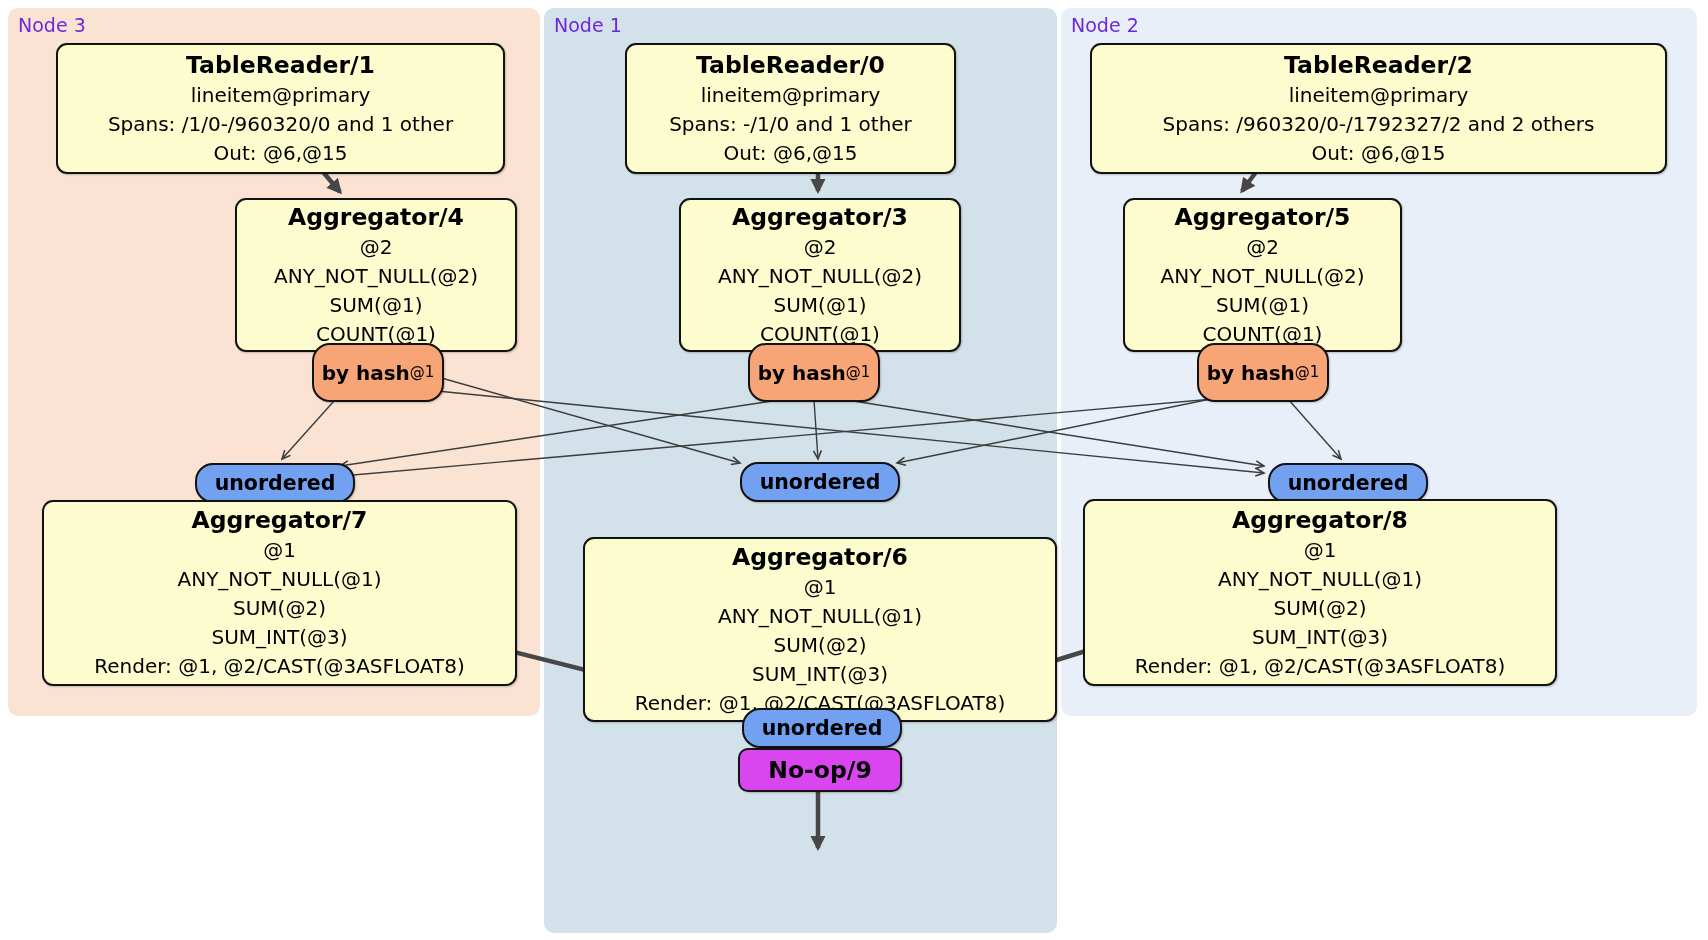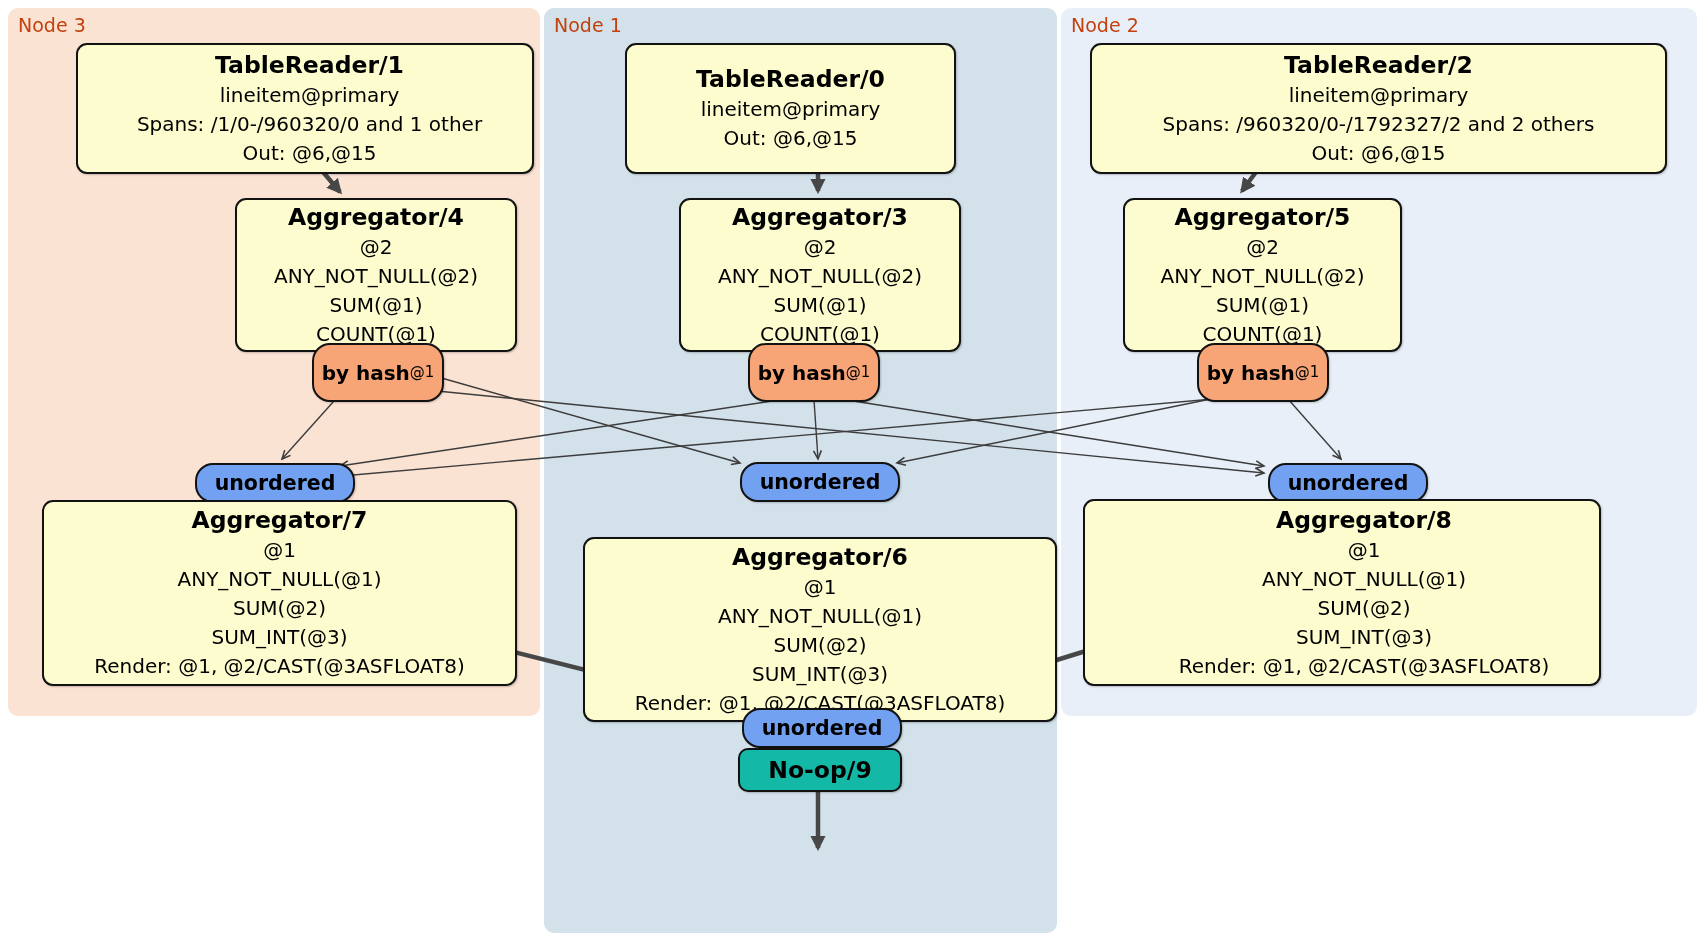--- a/index.html
+++ b/index.html
@@ -2,21 +2,21 @@
 <html><head>
 <meta charset="utf-8">
 <style>
   html,body{margin:0;padding:0;background:#ffffff;}
   #canvas{
     position:relative;width:1708px;height:940px;overflow:hidden;
     font-family:"DejaVu Sans","Liberation Sans",sans-serif;color:#000;
     background:#ffffff;
   }
   .region{position:absolute;border-radius:10px;}
-  .region-label{position:absolute;top:6px;left:10px;font-size:19px;color:#c2410c;}
+  .region-label{position:absolute;top:6px;left:10px;font-size:19px;color:#6d28d9;}
   #edges{position:absolute;left:0;top:0;pointer-events:none;}
   .pbox{
     position:absolute;background:#fcfcce;border:2px solid #121212;border-radius:11px;
     box-shadow:1px 1px 2px rgba(0,0,0,.22);
     display:flex;flex-direction:column;justify-content:center;align-items:center;
     text-align:center;
   }
   .pbox .title{font-weight:700;font-size:23.5px;line-height:31px;white-space:nowrap;}
   .pbox .line{font-size:20px;line-height:29px;white-space:nowrap;}
   .router{
@@ -25,21 +25,21 @@
     box-shadow:1px 1px 2px rgba(0,0,0,.2);
   }
   .router .rl{font-weight:700;font-size:20px;line-height:24px;}
   .router .rk{font-size:15px;line-height:17px;}
   .sync{
     position:absolute;width:156px;height:36px;background:#72a1f1;border:2px solid #121212;
     border-radius:18px;display:flex;justify-content:center;align-items:center;
     font-weight:700;font-size:20.5px;box-shadow:1px 1px 2px rgba(0,0,0,.2);
   }
   .smallbox{
-    position:absolute;background:#14b8a6;border:2px solid #121212;border-radius:10px;
+    position:absolute;background:#d946ef;border:2px solid #121212;border-radius:10px;
     display:flex;justify-content:center;align-items:center;
     font-weight:700;font-size:23.5px;box-shadow:1px 1px 2px rgba(0,0,0,.22);
   }
 </style>
 </head>
 <body>
 
 <div id="canvas">
 
   <div class="region" style="left:8px;top:8px;width:532px;height:708px;background:#fbe3d4;">
@@ -78,30 +78,31 @@
       <path d="M323,172 L340,192" marker-end="url(#mthick)"></path>
       <path d="M818,172 L818,191" marker-end="url(#mthick)"></path>
       <path d="M1256,172 L1242,191" marker-end="url(#mthick)"></path>
       <path d="M506,650 L740,709" marker-end="url(#mthick)"></path>
       <path d="M818,683 L818,699" marker-end="url(#mthick)"></path>
       <path d="M1089,650 L899,709" marker-end="url(#mthick)"></path>
       <path d="M818,790 L818,848" marker-end="url(#mthick)"></path>
     </g>
   </svg>
 
-  <div class="pbox" style="left:76px;top:43px;width:445px;height:127px;padding-left:9px;">
+  <div class="pbox" style="left:56px;top:43px;width:445px;height:127px;">
     <div class="title">TableReader/1</div>
     <div class="line">lineitem@primary</div>
     <div class="line">Spans: /1/0-/960320/0 and 1 other</div>
     <div class="line">Out: @6,@15</div>
   </div>
 
   <div class="pbox" style="left:625px;top:43px;width:327px;height:127px;">
     <div class="title">TableReader/0</div>
     <div class="line">lineitem@primary</div>
+    <div class="line">Spans: -/1/0 and 1 other</div>
     <div class="line">Out: @6,@15</div>
   </div>
 
   <div class="pbox" style="left:1090px;top:43px;width:573px;height:127px;">
     <div class="title">TableReader/2</div>
     <div class="line">lineitem@primary</div>
     <div class="line">Spans: /960320/0-/1792327/2 and 2 others</div>
     <div class="line">Out: @6,@15</div>
   </div>
 
@@ -163,21 +164,21 @@
 
   <div class="pbox" style="left:583px;top:500px;width:470px;height:181px;margin-top:37px;">
     <div class="title">Aggregator/6</div>
     <div class="line">@1</div>
     <div class="line">ANY_NOT_NULL(@1)</div>
     <div class="line">SUM(@2)</div>
     <div class="line">SUM_INT(@3)</div>
     <div class="line">Render: @1, @2/CAST(@3ASFLOAT8)</div>
   </div>
 
-  <div class="pbox" style="left:1083px;top:499px;width:470px;height:183px;padding-left:44px;">
+  <div class="pbox" style="left:1083px;top:499px;width:470px;height:183px;">
     <div class="title">Aggregator/8</div>
     <div class="line">@1</div>
     <div class="line">ANY_NOT_NULL(@1)</div>
     <div class="line">SUM(@2)</div>
     <div class="line">SUM_INT(@3)</div>
     <div class="line">Render: @1, @2/CAST(@3ASFLOAT8)</div>
   </div>
 
   <div class="sync" style="left:742px;top:708px;">
     <span>unordered</span>

